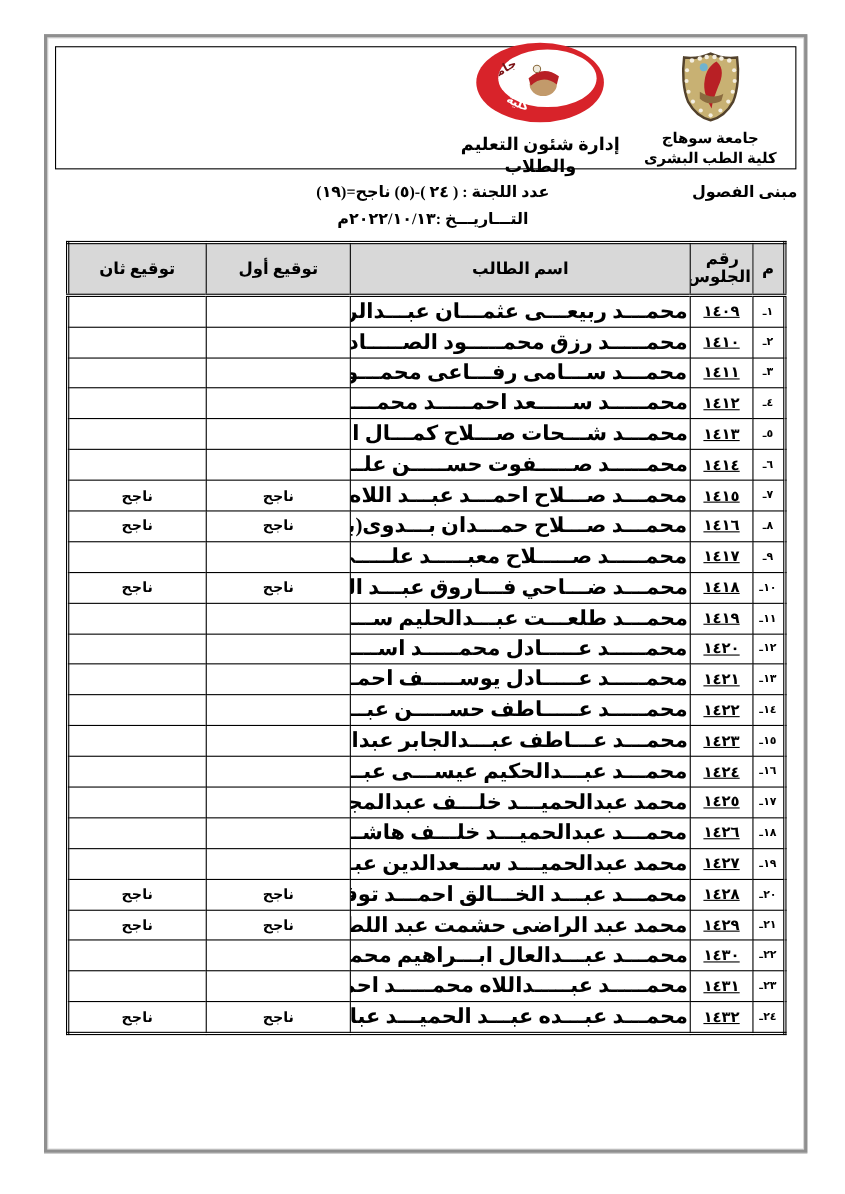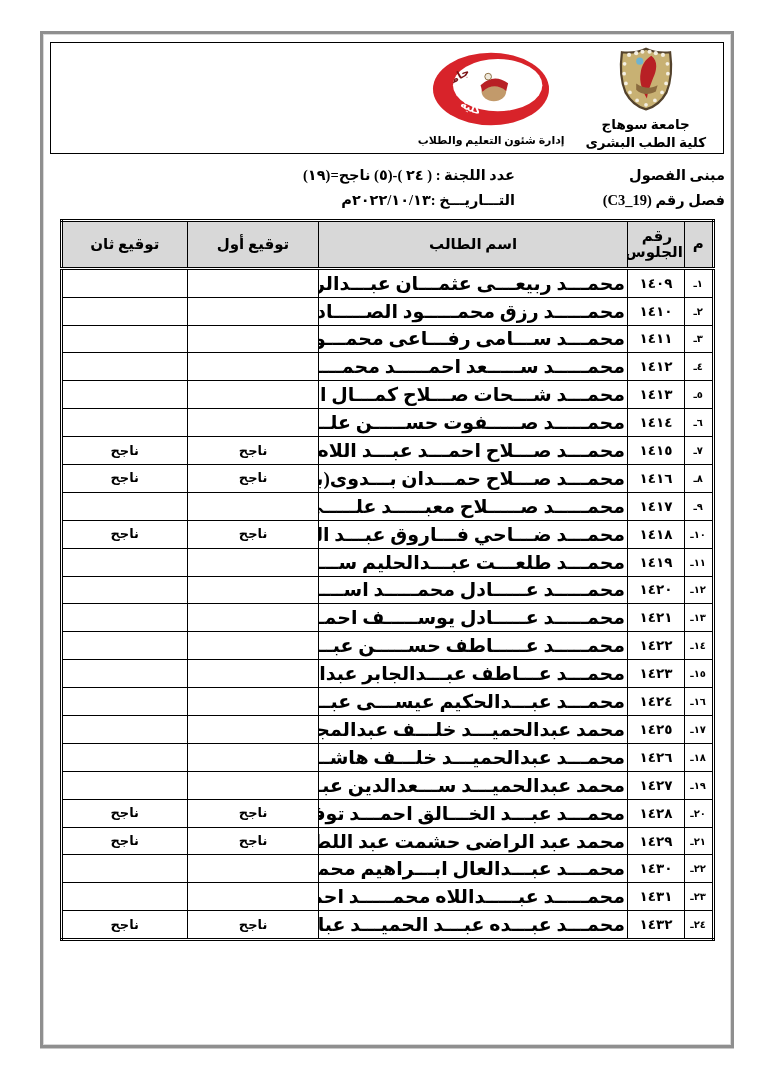--- a/index.html
+++ b/index.html
@@ -19,44 +19,44 @@
     display:flex;border:1px solid #000;height:112px;box-sizing:border-box;margin:0 1px;
   }
   .hcell{box-sizing:border-box;display:flex;flex-direction:column;align-items:center;justify-content:center;}
   .hcell + .hcell{border-left:none;}
   .cell-univ{width:23%;padding-top:2px;}
   .cell-title{width:54%;border-right:1px solid #000;border-left:1px solid #000;}
   .cell-dept{width:23%;}
   .univ-text{font-size:13.5px;line-height:1.3;text-align:center;}
   .title-line{font-size:16px;line-height:1.55;text-align:center;}
   .title-line.year{font-size:16.5px;}
-  .dept-text{font-size:11px;text-align:center;margin-top:2px;}
+  .dept-text{font-size:16px;text-align:center;margin-top:2px;}
   
   .info{display:flex;margin-top:9px;font-size:14.5px;line-height:1.75;}
   .info-right{width:33%;text-align:right;}
   .info-center{width:29%;text-align:right;}
-  .info-left{width:38%;text-align:right;padding-right:14px;box-sizing:border-box;}
+  .info-left{width:38%;text-align:center;padding-right:14px;box-sizing:border-box;}
   
   table.students{
     width:655px;margin:5px auto 0;border-collapse:collapse;
     border:3px double #000;table-layout:fixed;
   }
   table.students th,table.students td{
     border:1px solid #000;padding:0 2px;overflow:hidden;white-space:nowrap;
   }
   table.students thead th{
     background:#d8d8d8;height:45px;font-size:15px;text-align:center;
     border-bottom:3px double #000;white-space:normal;
   }
   th.col-seat{font-size:13px;line-height:1.1;}
   th.col-no{font-size:15px;}
   tbody td{height:26.9px;font-size:14px;text-align:center;}
   td.col-name{text-align:center;padding-right:5px;font-size:19px;}
   td.col-no{font-size:10px;}
-  td.col-seat{letter-spacing:2px;font-size:13.5px;}
+  td.col-seat{letter-spacing:2px;font-size:13.5px;text-decoration:underline;}
   td.col-sig1,td.col-sig2{font-size:13px;margin-top:42px;}
   col.c-no{width:4.4%;}col.c-seat{width:8.7%;}col.c-name{width:47.4%;}
   col.c-sig1{width:20.1%;}col.c-sig2{width:19.4%;}
 </style>
 </head>
 <body>
 
 <div class="frame">
 
   <div class="header-box">
@@ -115,21 +115,20 @@
         </svg>
       </span>
       <div class="dept-text">إدارة شئون التعليم والطلاب</div>
     </div>
 
   </div>
 
   <div class="info">
     <div class="info-center">
       <div>مبنى الفصول</div>
-      <div>فصل رقم (C3_19)</div>
     </div>
     <div class="info-left">
       <div>عدد اللجنة : ( ٢٤ )-(٥) ناجح=(١٩)</div>
       <div>التـــاريـــخ :٢٠٢٢/١٠/١٣م</div>
     </div>
   </div>
 
   <table class="students" dir="rtl">
     <colgroup>
       <col class="c-no">

